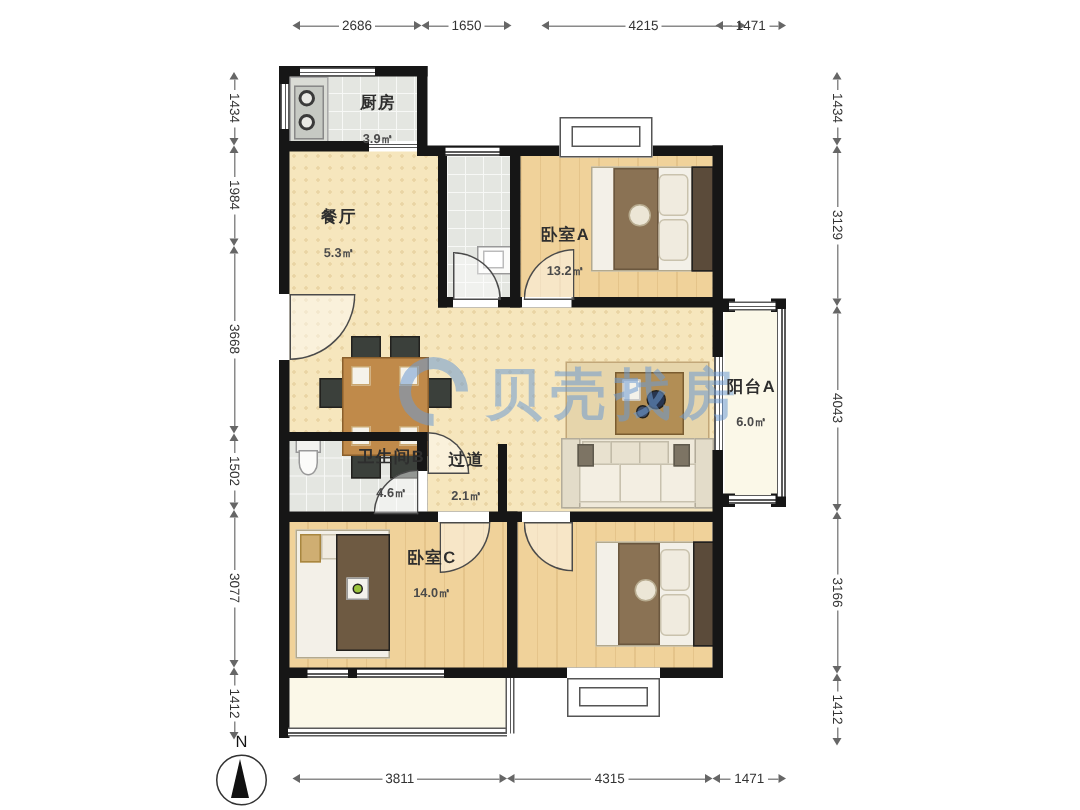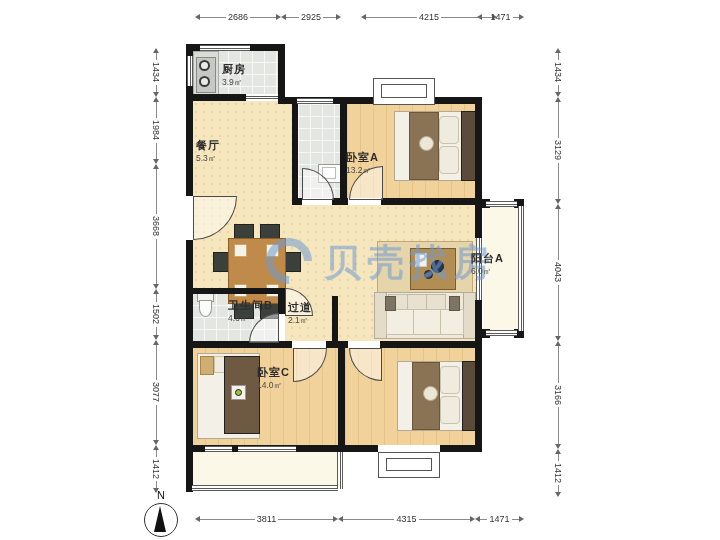--- a/index.html
+++ b/index.html
@@ -20,23 +20,23 @@
   .bay i{position:absolute;background:#fff;border:1px solid #555;display:block;}
   .door{position:absolute;border:1px solid #4a4a4a;background:rgba(255,255,255,.45);}
   .tl{border-radius:100% 0 0 0;} .tr{border-radius:0 100% 0 0;}
   .bl{border-radius:0 0 0 100%;} .br{border-radius:0 0 100% 0;}
   .slide{position:absolute;background:linear-gradient(to bottom,#fff 0 2px,#555 2px 3px,#fff 3px 4px,#555 4px 5px,#fff 5px 7px);}
   
   .fur{position:absolute;border:1px solid #9a917c;}
   .dark{border-color:#22211e;}
   .circ{border-radius:50%;}
   
-  .rl{position:absolute;color:#2e2e2e;z-index:30;}
+  .rl{position:absolute;text-align:center;color:#2e2e2e;z-index:30;}
   .rl .nm{display:block;font-size:11px;font-weight:600;letter-spacing:1px;line-height:1.15;}
-  .rl .sq{display:block;font-size:8.5px;color:#4a4a4a;font-weight:400;margin-top:1px;}
+  .rl .sq{display:block;font-size:8.5px;color:#4a4a4a;font-weight:700;margin-top:11px;}
   
   .dim-h{position:absolute;display:flex;align-items:center;height:10px;color:#333;font-size:9px;z-index:40;}
   .dim-h .ln{flex:1;height:1px;background:#8a8a8a;}
   .dim-h b{font-weight:400;padding:0 2px;line-height:10px;white-space:nowrap;}
   .dim-v{position:absolute;display:flex;flex-direction:column;align-items:center;width:12px;color:#333;font-size:9px;z-index:40;}
   .dim-v .ln{flex:1;width:1px;background:#8a8a8a;}
   .dim-v b{font-weight:400;writing-mode:vertical-rl;text-orientation:mixed;padding:2px 0;white-space:nowrap;}
   .ah{width:0;height:0;border-top:3px solid transparent;border-bottom:3px solid transparent;}
   .ah.w{border-right:5px solid #666;} .ah.e{border-left:5px solid #666;}
   .av{width:0;height:0;border-left:3px solid transparent;border-right:3px solid transparent;}
@@ -225,21 +225,21 @@
   <div class="dim-h" style="left:195px;top:12px;width:86px">
     <i class="ah w"></i>
       <span class="ln"></span>
       <b>2686</b>
       <span class="ln"></span>
       <i class="ah e"></i>
   </div>
   <div class="dim-h" style="left:281px;top:12px;width:60px">
     <i class="ah w"></i>
       <span class="ln"></span>
-      <b>2925</b>
+      <b>1650</b>
       <span class="ln"></span>
       <i class="ah e"></i>
   </div>
   <div class="dim-h" style="left:361px;top:12px;width:136px">
     <i class="ah w"></i>
       <span class="ln"></span>
       <b>4215</b>
       <span class="ln"></span>
       <i class="ah e"></i>
   </div>

